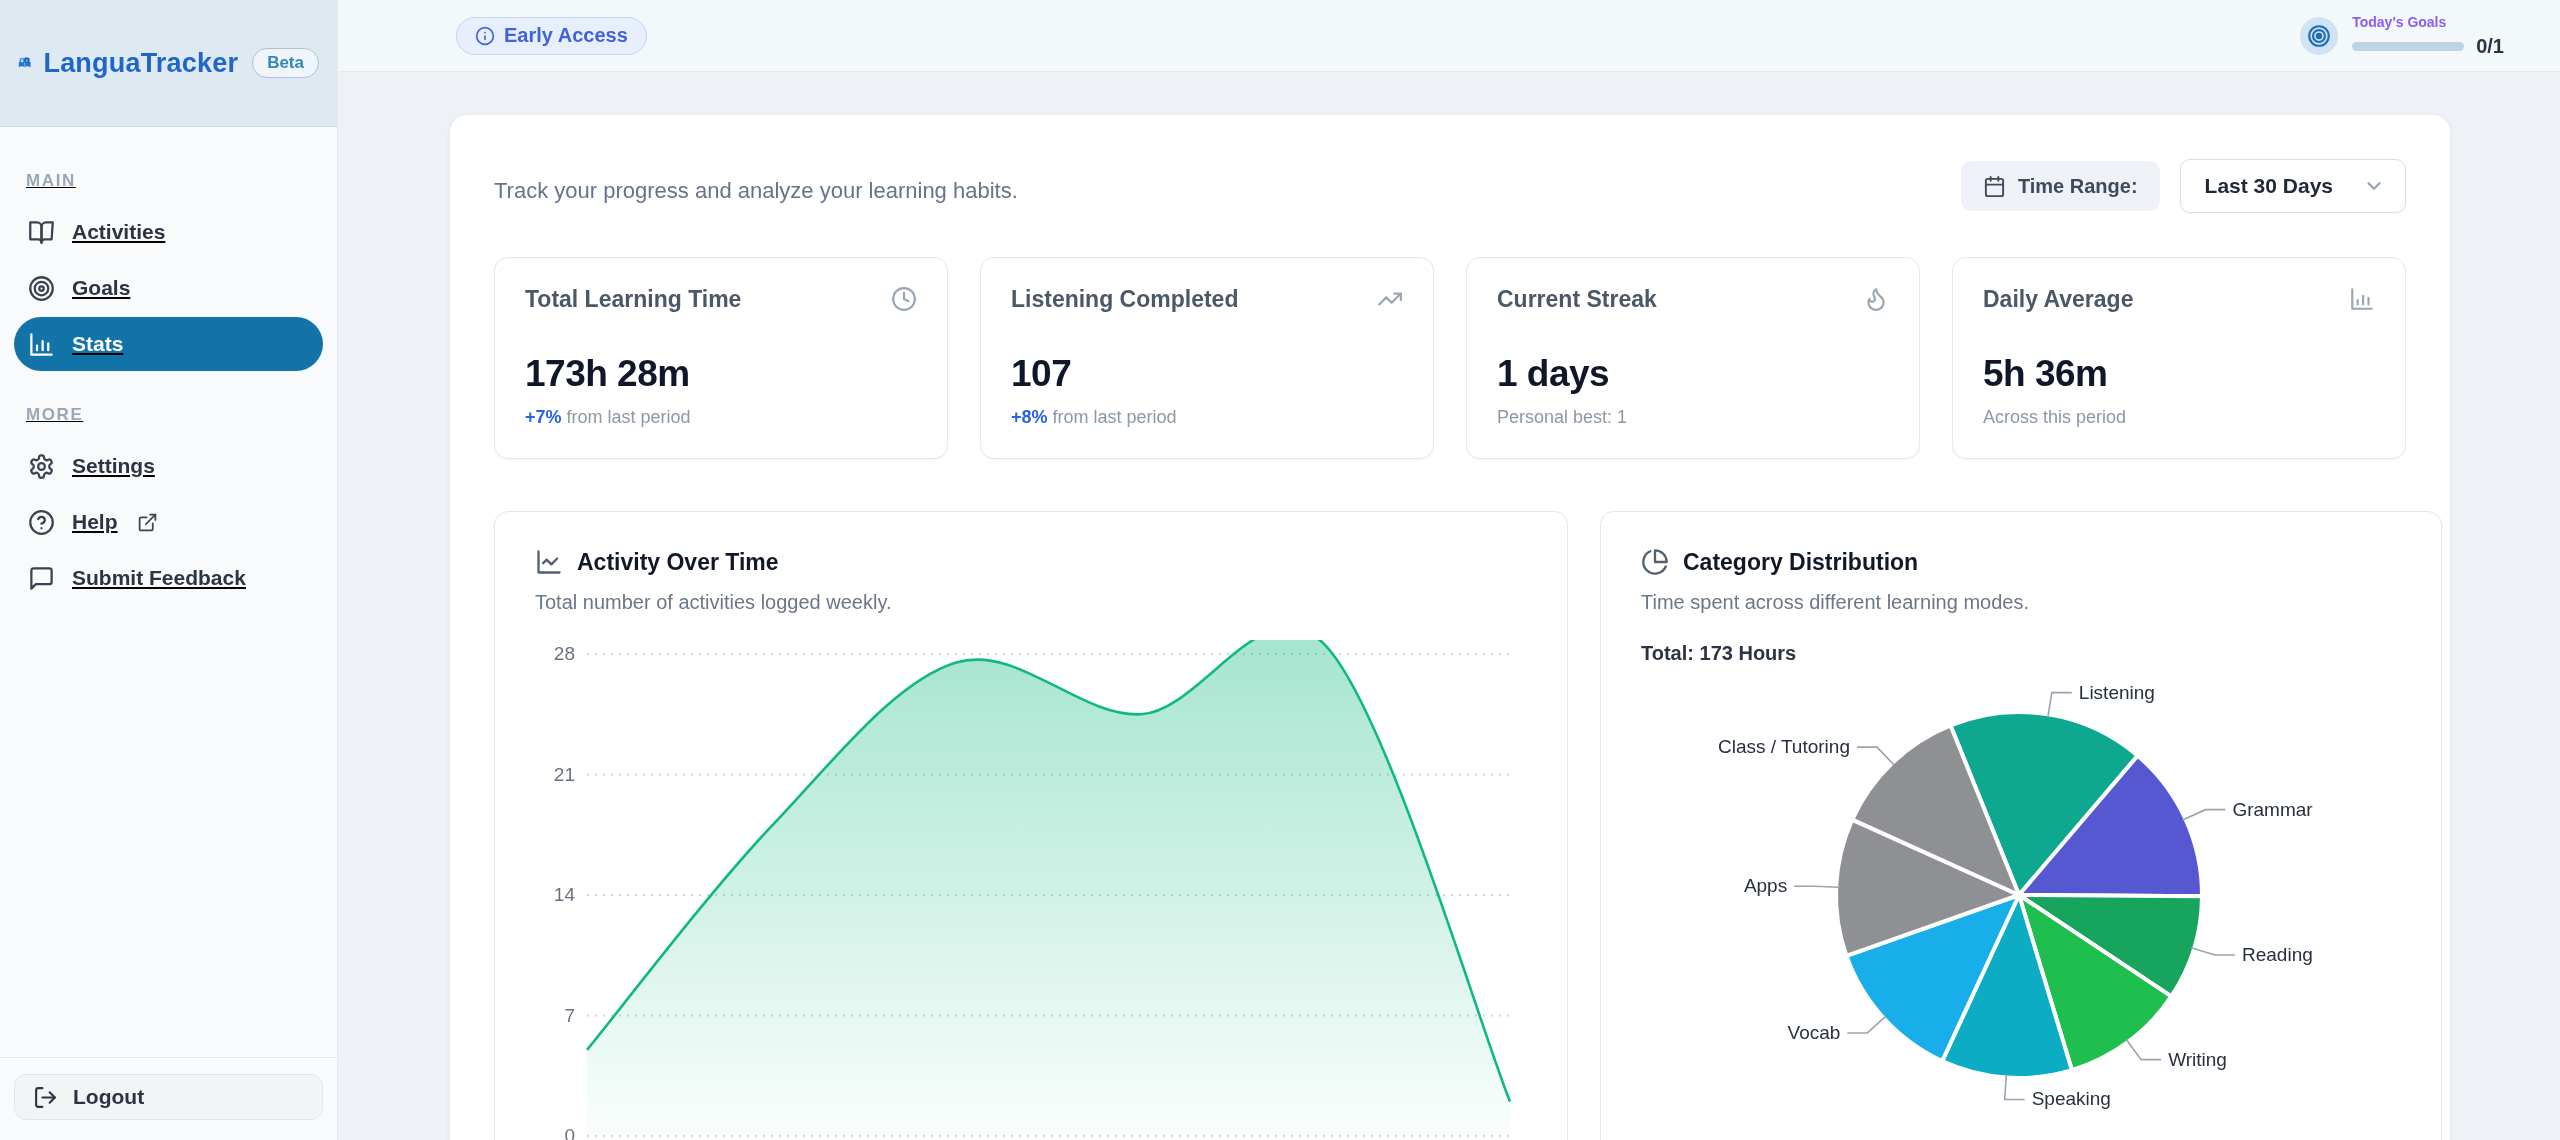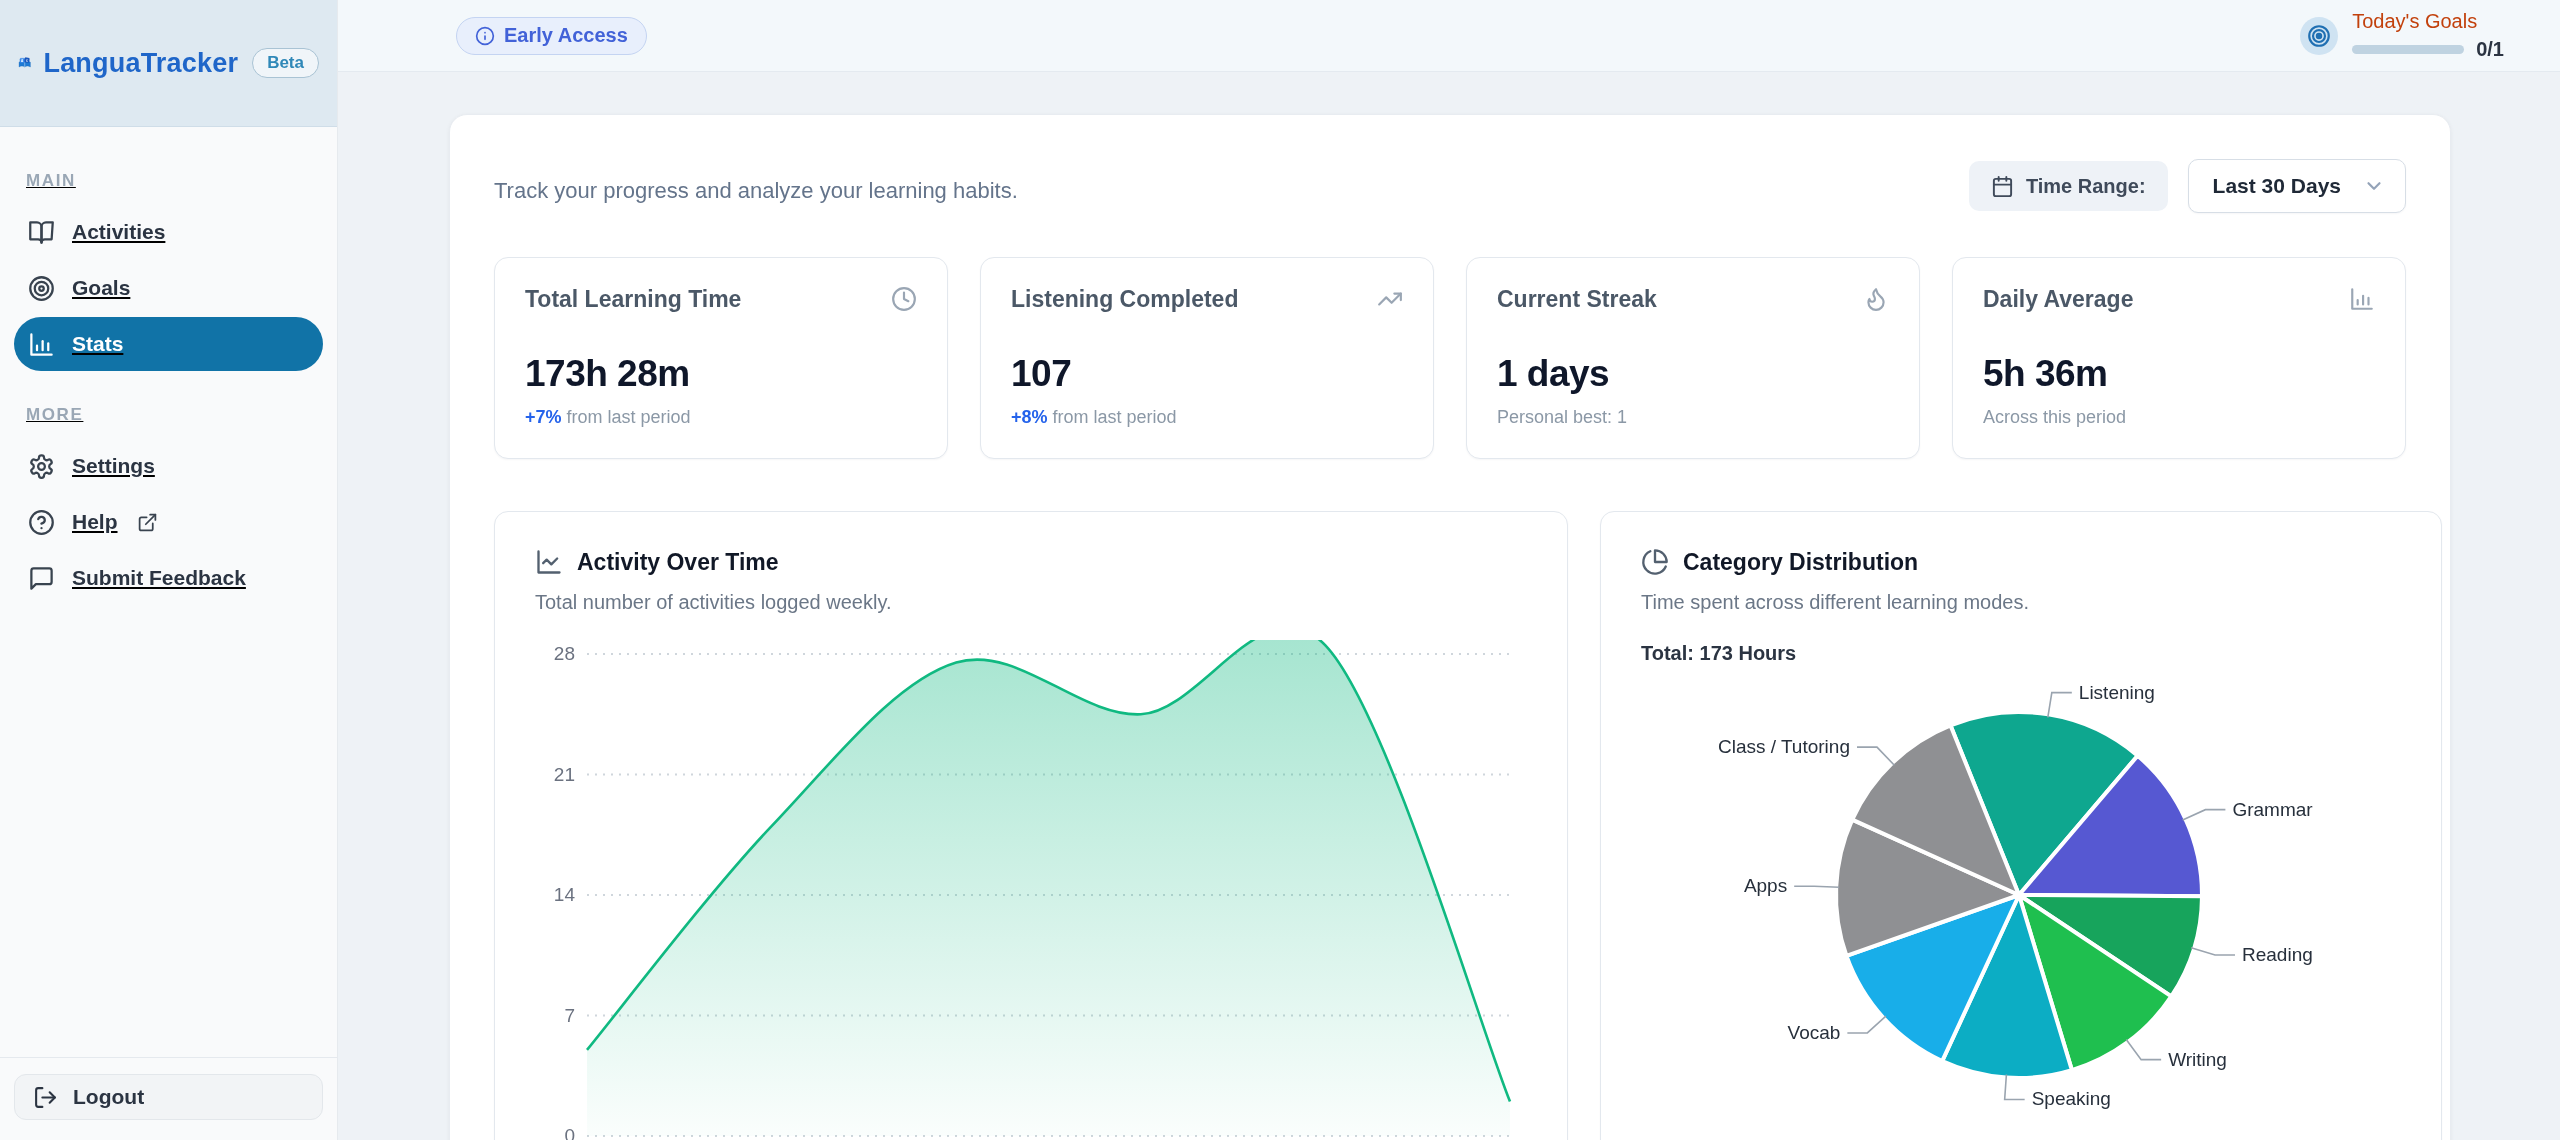--- a/index.html
+++ b/index.html
@@ -33,37 +33,37 @@
 
   
   .topbar { height:72px; background:#f3f8fb; border-bottom:1px solid #e4eaf0; display:flex; align-items:center; padding:0 56px 0 118px; }
   .early-access { display:inline-flex; align-items:center; gap:9px; background:#e8effc; border:1.5px solid #c4d4f2; color:#4262d8; border-radius:999px; height:38px; padding:0 18px; font-size:20px; font-weight:bold; }
   .early-access svg { width:20px; height:20px; stroke:#4262d8; stroke-width:2; fill:none; stroke-linecap:round; }
   .tb-spacer { flex:1; }
   .goals-widget { display:flex; align-items:center; gap:14px; }
   .goals-icon-wrap { width:38px; height:38px; border-radius:50%; background:#cfe3f2; display:flex; align-items:center; justify-content:center; }
   .goals-icon-wrap svg { width:26px; height:26px; stroke:#1f6fb2; stroke-width:2; fill:none; }
   .goals-col { display:flex; flex-direction:column; align-items:flex-start; gap:5px; }
-  .goals-label { font-size:20px; font-weight:normal; color:#c2410c; }
+  .goals-label { font-size:14px; font-weight:bold; color:#8b5cf6; }
   .goals-row { display:flex; align-items:center; gap:12px; }
   .goals-track { width:112px; height:9px; background:#bfd3e1; border-radius:999px; overflow:hidden; }
   .goals-fill { height:100%; background:#1f6fb2; border-radius:999px; }
   .goals-value { font-size:20px; font-weight:bold; color:#2b3442; }
 
   
   .main { flex:1; overflow:hidden; padding:42px 109px 0 111px; }
   .big-card { background:#ffffff; border:1px solid #e8ecf1; border-radius:18px; box-shadow:0 1px 4px rgba(15,23,42,.05); padding:44px 44px 0 44px; height:1400px; }
 
   .page-head { display:flex; align-items:center; justify-content:space-between; margin-bottom:44px; }
   .page-title { font-size:40px; font-weight:800; color:#0f172a; letter-spacing:-.5px; }
   .page-sub { font-size:22px; color:#64748b; margin-top:10px; }
   .head-controls { display:flex; align-items:center; gap:20px; }
   .time-range-chip { display:flex; align-items:center; gap:12px; background:#eef2f7; border-radius:10px; height:50px; padding:0 22px; font-size:20px; font-weight:bold; color:#3f4a5a; }
   .time-range-chip svg { width:23px; height:23px; stroke:#3f4a5a; stroke-width:2; fill:none; stroke-linecap:round; }
-  .range-select { display:flex; align-items:center; gap:22px; background:#ffffff; border:1.5px solid #d7dee6; border-radius:10px; height:54px; padding:0 20px 0 24px; font-size:21px; font-weight:bold; color:#1f2937; cursor:pointer; box-shadow:0 1px 2px rgba(15,23,42,.04); }
+  .range-select { display:flex; align-items:center; gap:30px; background:#ffffff; border:1.5px solid #d7dee6; border-radius:10px; height:54px; padding:0 20px 0 24px; font-size:21px; font-weight:bold; color:#1f2937; cursor:pointer; box-shadow:0 1px 2px rgba(15,23,42,.04); }
   .range-select svg { width:22px; height:22px; stroke:#94a3b8; stroke-width:2.4; fill:none; stroke-linecap:round; stroke-linejoin:round; }
 
   .stats-row { display:flex; gap:32px; margin-bottom:52px; }
   .stat-card { flex:1; background:#ffffff; border:1px solid #e3e8ee; border-radius:14px; padding:28px 30px 30px; box-shadow:0 1px 2px rgba(15,23,42,.04); }
   .stat-top { display:flex; align-items:flex-start; justify-content:space-between; margin-bottom:40px; }
   .stat-title { font-size:23px; font-weight:bold; color:#4b5867; }
   .stat-ic { width:26px; height:26px; stroke:#9aa6b4; stroke-width:2; fill:none; stroke-linecap:round; stroke-linejoin:round; }
   .stat-value { font-size:37px; font-weight:800; color:#0f172a; letter-spacing:-.5px; margin-bottom:12px; }
   .stat-note { font-size:18px; color:#8b98a6; }
   .stat-note .delta { color:#2563eb; font-weight:bold; }

